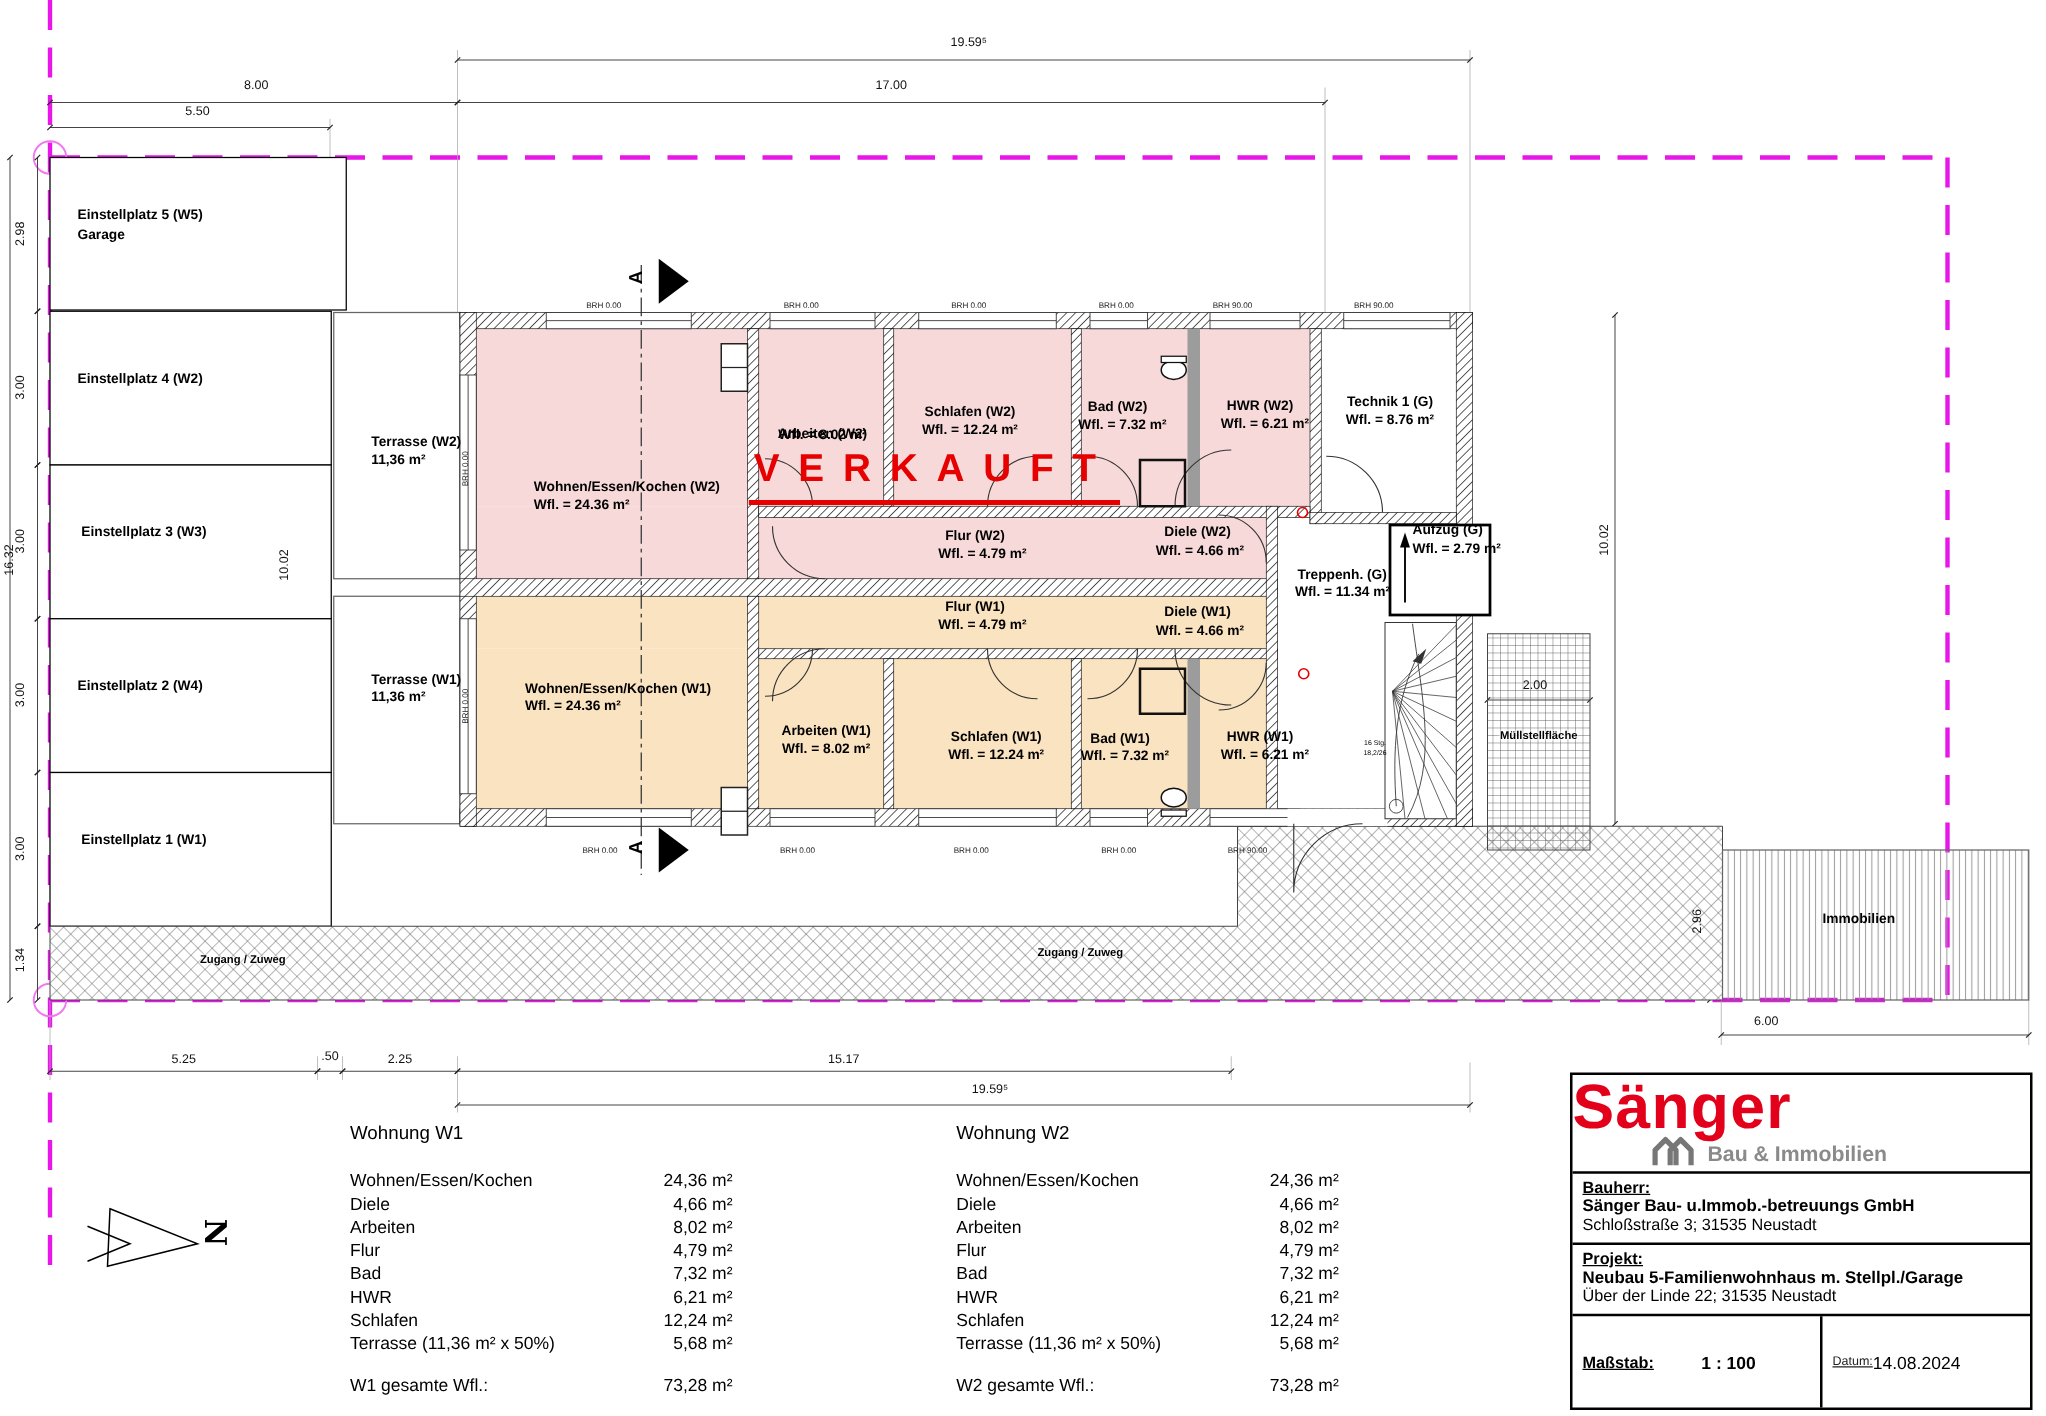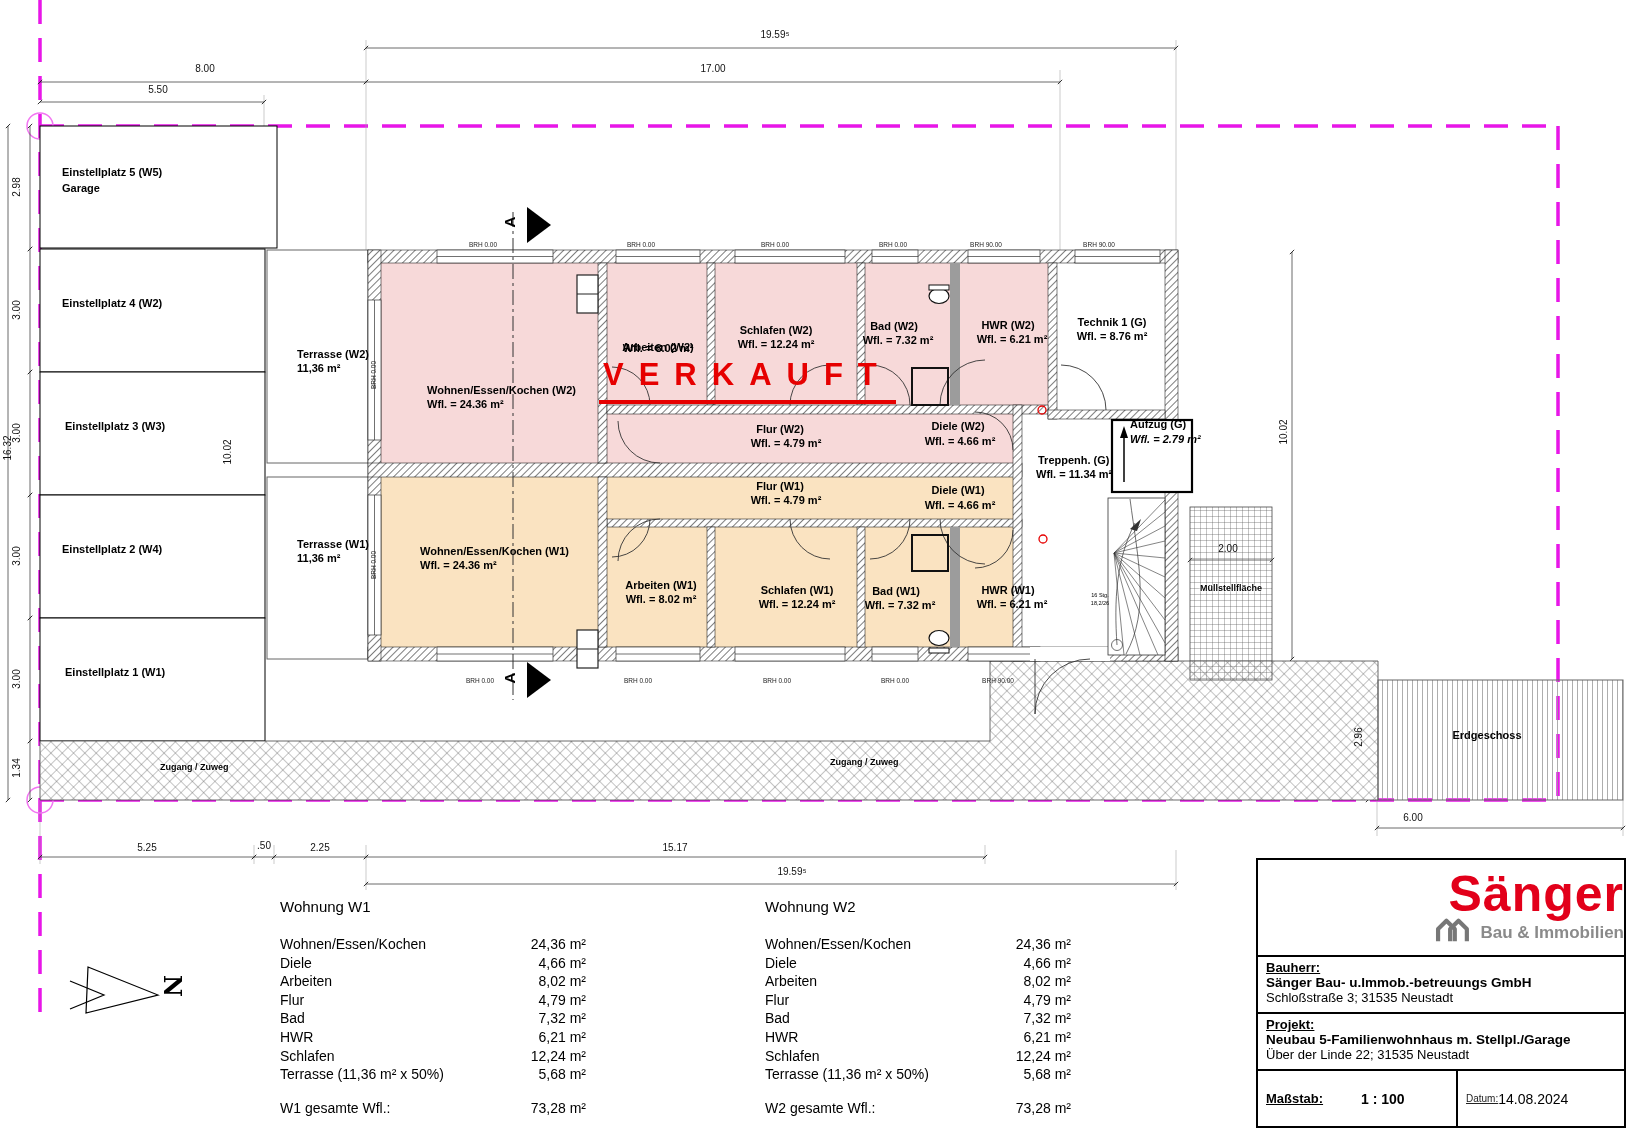--- a/index.html
+++ b/index.html
@@ -23,21 +23,21 @@
             padding:0 4px 7px 4px}
   
   .wtable{position:absolute;width:306px;font-size:14px}
   .wtitle{font-size:15px;margin-bottom:21px}
   .wrow{display:flex;justify-content:space-between;height:18.6px}
   .wrow .v{text-align:right}
   .wtotal{display:flex;justify-content:space-between;margin-top:15px}
   
   .tblock{position:absolute;left:1256px;top:858px;width:366px;height:266px;
           border:2.5px solid #000;background:#fff;display:flex;flex-direction:column}
-  .tb-logo{height:95px;display:flex;flex-direction:column;align-items:flex-end;justify-content:center}
+  .tb-logo{height:77px;display:flex;flex-direction:column;align-items:flex-start;justify-content:center}
   .saenger{font-size:50px;font-weight:900;color:#e2001a;letter-spacing:1px;line-height:.9}
   .tb-sub{display:flex;align-items:flex-end;gap:8px;margin-left:60px}
   .tb-sub span{font-size:17px;font-weight:bold;color:#8a8a8a}
   .tb-row{border-top:2px solid #000;padding:3px 8px;height:49px}
   .tb-u{font-weight:bold;text-decoration:underline;font-size:13px}
   .tb-b{font-weight:bold;font-size:13.5px}
   .tb-n{font-size:13px}
   .tb-floor{border-top:2px solid #000;padding:5px 8px;font-size:17px;font-weight:bold;height:21px}
   .tb-bottom{border-top:2px solid #000;flex:1;display:flex}
   .tb-scale{width:190px;display:flex;align-items:center;padding-left:8px;gap:38px}
@@ -268,21 +268,21 @@
       <div class="lbl room c" style="left: 1012px; top: 334px;">Wfl. = 6.21 m²</div>
       <div class="lbl room c" style="left: 1112px; top: 317px;">Technik 1 (G)</div>
       <div class="lbl room c" style="left: 1112px; top: 331px;">Wfl. = 8.76 m²</div>
       <div class="lbl room c" style="left: 780px; top: 424px;">Flur (W2)</div>
       <div class="lbl room c" style="left: 786px; top: 438px;">Wfl. = 4.79 m²</div>
       <div class="lbl room c" style="left: 958px; top: 421px;">Diele (W2)</div>
       <div class="lbl room c" style="left: 960px; top: 436px;">Wfl. = 4.66 m²</div>
       <div class="lbl room" style="left: 1038px; top: 455px;">Treppenh. (G)</div>
       <div class="lbl room" style="left: 1036px; top: 469px;">Wfl. = 11.34 m²</div>
       <div class="lbl room" style="left: 1130px; top: 419px;">Aufzug (G)</div>
-      <div class="lbl room" style="left: 1130px; top: 434px; font-style: italic;">Wfl. = 2.79 m²</div>
+      <div class="lbl room" style="left: 1130px; top: 434px;">Wfl. = 2.79 m²</div>
       <div class="lbl room c" style="left: 780px; top: 481px;">Flur (W1)</div>
       <div class="lbl room c" style="left: 786px; top: 495px;">Wfl. = 4.79 m²</div>
       <div class="lbl room c" style="left: 958px; top: 485px;">Diele (W1)</div>
       <div class="lbl room c" style="left: 960px; top: 500px;">Wfl. = 4.66 m²</div>
       <div class="lbl room" style="left: 420px; top: 546px;">Wohnen/Essen/Kochen (W1)</div>
       <div class="lbl room" style="left: 420px; top: 560px;">Wfl. = 24.36 m²</div>
       <div class="lbl room c" style="left: 661px; top: 580px;">Arbeiten (W1)</div>
       <div class="lbl room c" style="left: 661px; top: 594px;">Wfl. = 8.02 m²</div>
       <div class="lbl room c" style="left: 797px; top: 585px;">Schlafen (W1)</div>
       <div class="lbl room c" style="left: 797px; top: 599px;">Wfl. = 12.24 m²</div>
@@ -296,21 +296,21 @@
       <div class="lbl room" style="left: 297px; top: 553px;">11,36 m²</div>
       <div class="lbl stall" style="left: 62px; top: 167px;">Einstellplatz 5 (W5)</div>
       <div class="lbl stall" style="left: 62px; top: 183px;">Garage</div>
       <div class="lbl stall" style="left: 62px; top: 298px;">Einstellplatz 4 (W2)</div>
       <div class="lbl stall" style="left: 65px; top: 421px;">Einstellplatz 3 (W3)</div>
       <div class="lbl stall" style="left: 62px; top: 544px;">Einstellplatz 2 (W4)</div>
       <div class="lbl stall" style="left: 65px; top: 667px;">Einstellplatz 1 (W1)</div>
       <div class="lbl walk" style="left: 160px; top: 763px;">Zugang / Zuweg</div>
       <div class="lbl walk" style="left: 830px; top: 758px;">Zugang / Zuweg</div>
       <div class="lbl walk c" style="left: 1231px; top: 584px;">Müllstellfläche</div>
-      <div class="lbl room c" style="left: 1487px; top: 730px;">Erdgeschoss</div>
+      <div class="lbl room c" style="left: 1487px; top: 730px;">Immobilien</div>
       <div class="lbl north" style="left: 172px; top: 986px;">N</div>
       <div class="lbl dim c" style="left: 775px; top: 30px;">19.59⁵</div>
       <div class="lbl dim c" style="left: 713px; top: 64px;">17.00</div>
       <div class="lbl dim c" style="left: 205px; top: 64px;">8.00</div>
       <div class="lbl dim c" style="left: 158px; top: 85px;">5.50</div>
       <div class="lbl dim rot" style="left: 8px; top: 448px;">16.32</div>
       <div class="lbl dim rot" style="left: 17px; top: 187px;">2.98</div>
       <div class="lbl dim rot" style="left: 17px; top: 310px;">3.00</div>
       <div class="lbl dim rot" style="left: 17px; top: 433px;">3.00</div>
       <div class="lbl dim rot" style="left: 17px; top: 556px;">3.00</div>

